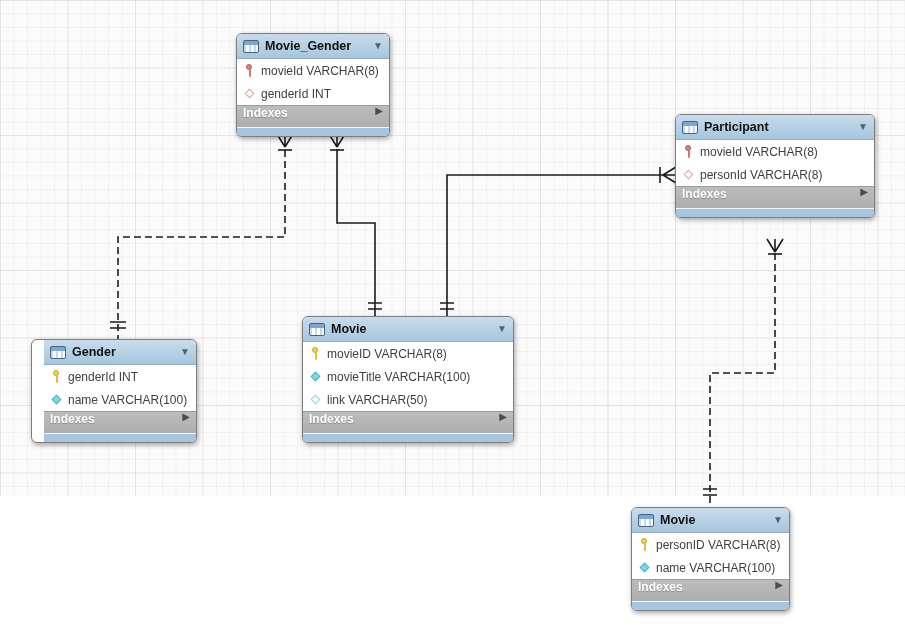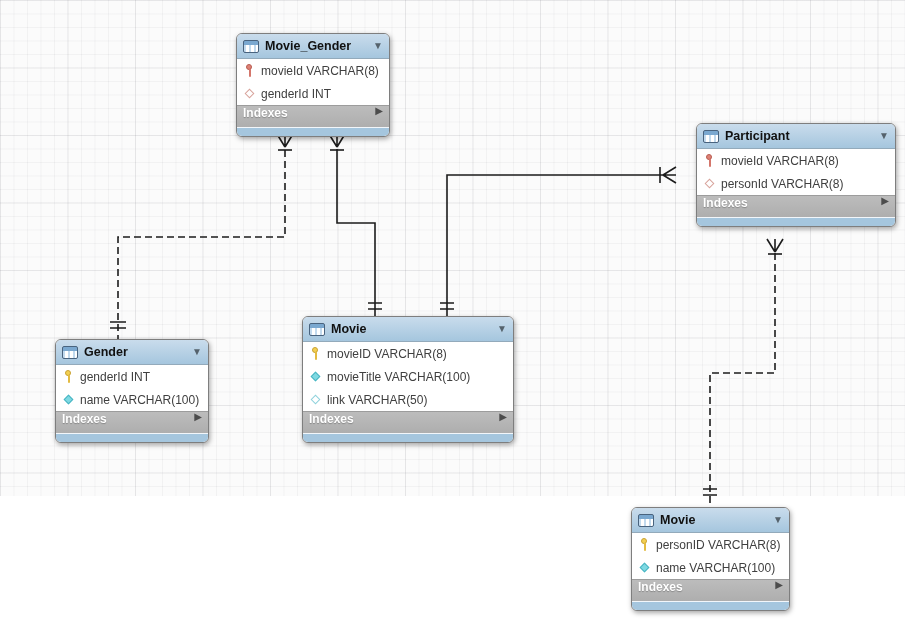--- a/index.html
+++ b/index.html
@@ -76,22 +76,22 @@
     height:21px;display:flex;justify-content:space-between;
     padding:0 6px;background:linear-gradient(#bcbcbc,#aeaeae);
     border-top:1px solid #9c9c9c;
   }
   .tindexes .ilabel{font-size:12px;font-weight:bold;color:#fff;text-shadow:0 1px 1px rgba(0,0,0,0.25);}
   .tindexes .iarrow{font-size:10px;color:#4c4c4c;line-height:1;}
   .tfoot{height:8px;background:#a5c6de;border-top:1px solid #f2f6fa;}
 
   
   .t-movie-gender{left:236px;top:33px;width:152px;}
-  .t-participant{left:696px;top:114px;width:198px;margin-top:9px;}
-  .t-gender{left:55px;top:339px;width:152px;}
+  .t-participant{left:675px;top:114px;width:198px;}
+  .t-gender{left:31px;top:339px;width:152px;padding-left:12px;}
   .t-movie{left:302px;top:316px;width:210px;}
   .t-person{left:631px;top:507px;width:157px;}
 </style>
 </head>
 <body>
 
 <div class="canvas">
 
   <svg class="rel-layer" viewBox="0 0 905 644" xmlns="http://www.w3.org/2000/svg">
 

